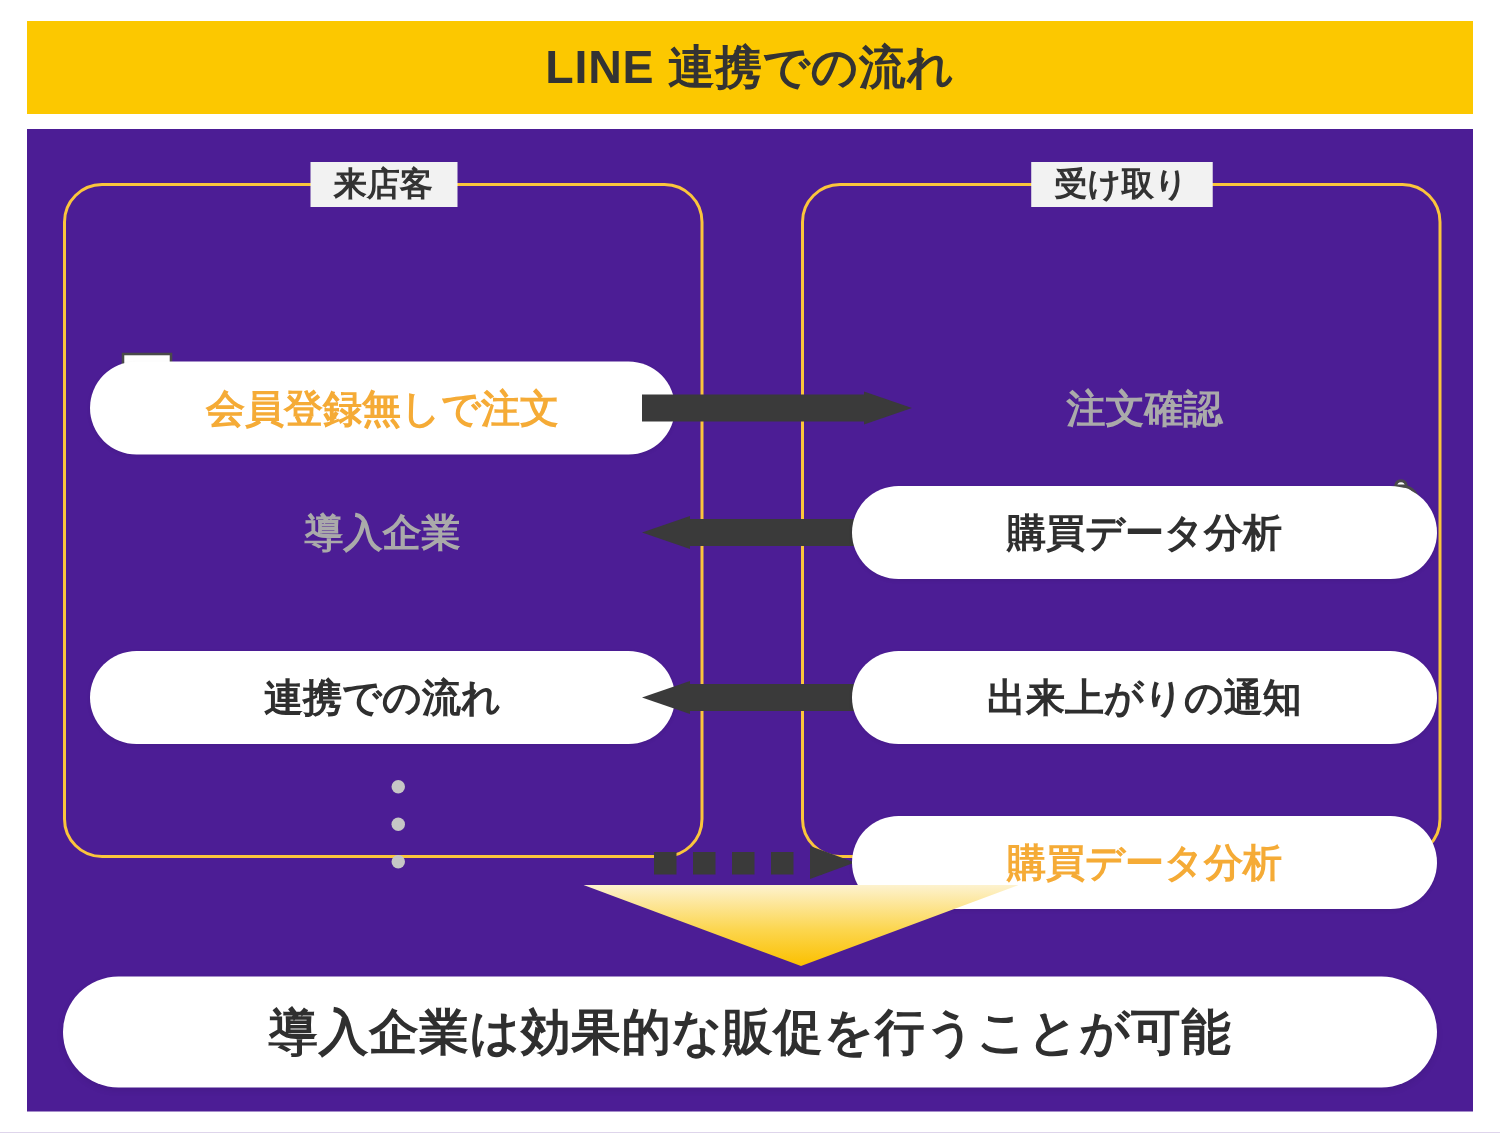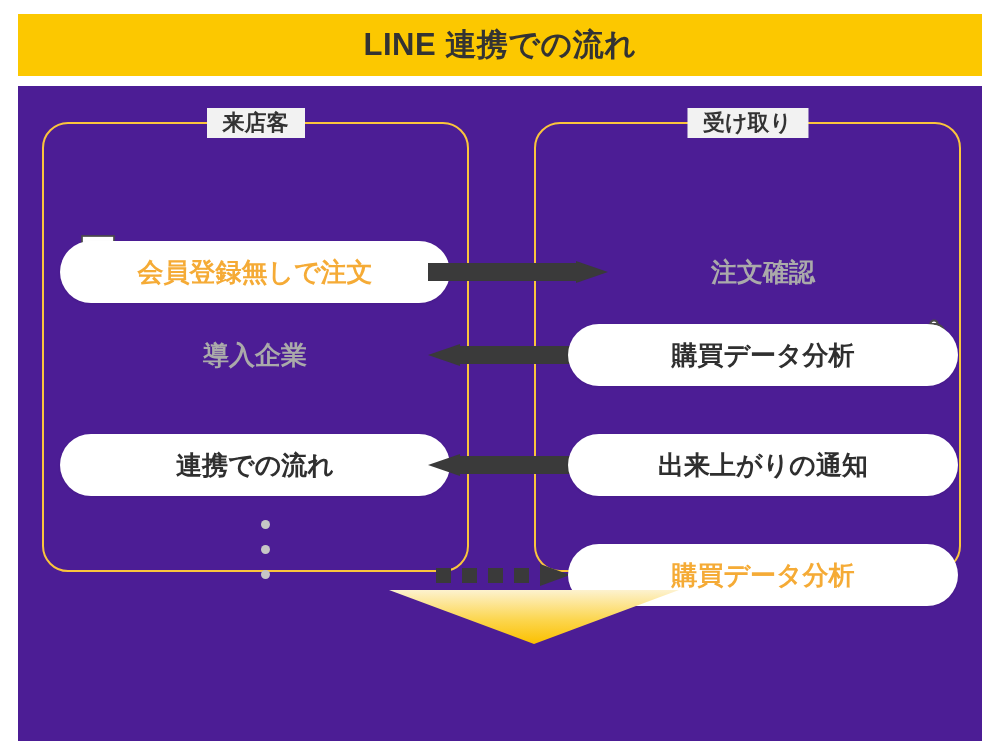--- a/index.html
+++ b/index.html
@@ -344,15 +344,18 @@
           <linearGradient id="dgrad" x1="0" y1="0" x2="0" y2="1">
             <stop offset="0%" stop-color="#fdf2cf"></stop>
             <stop offset="55%" stop-color="#fcd64f"></stop>
             <stop offset="100%" stop-color="#fbc000"></stop>
           </linearGradient>
         </defs>
         <polygon points="0,0 290,0 145,54" fill="url(#dgrad)"></polygon>
       </svg>
     </div>
 
+    <div class="conclusion">
+      <span class="conclusion-text">導入企業は効果的な販促を行うことが可能</span>
+    </div>
 
   </div>
 </div>
 
 </body></html>

